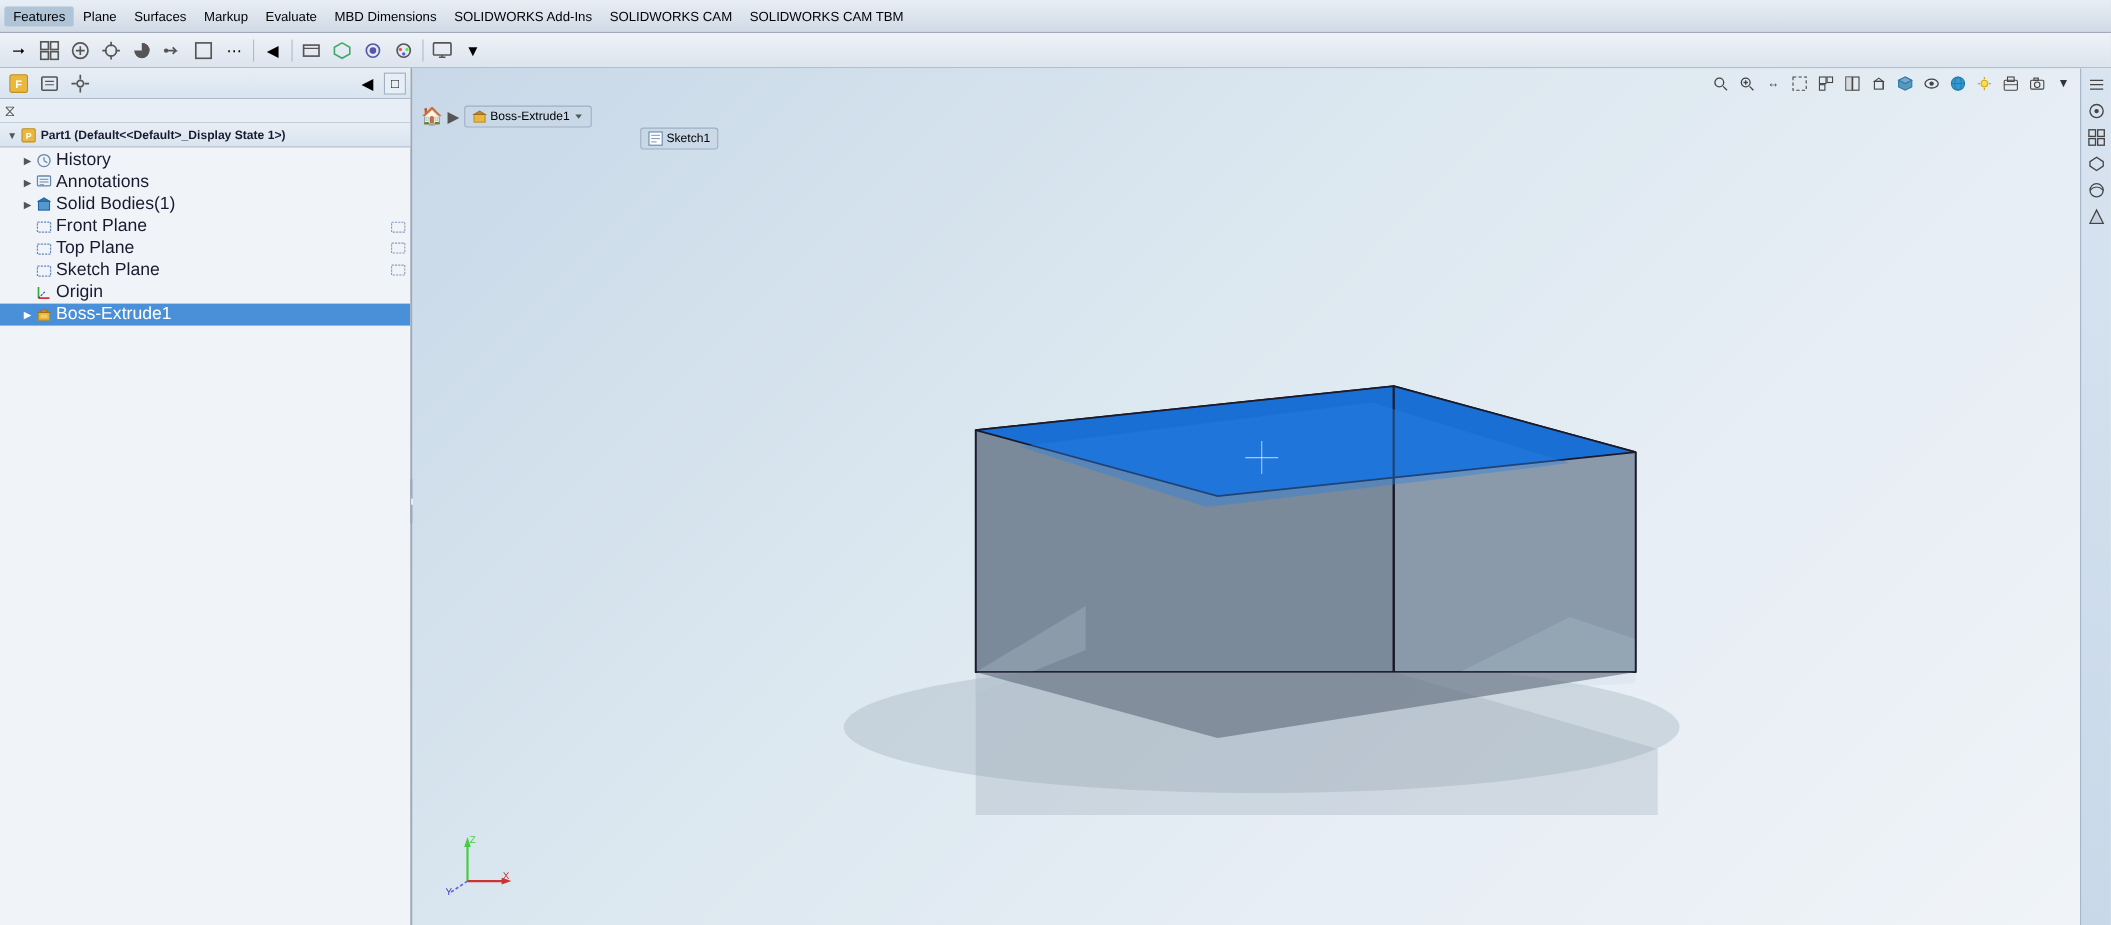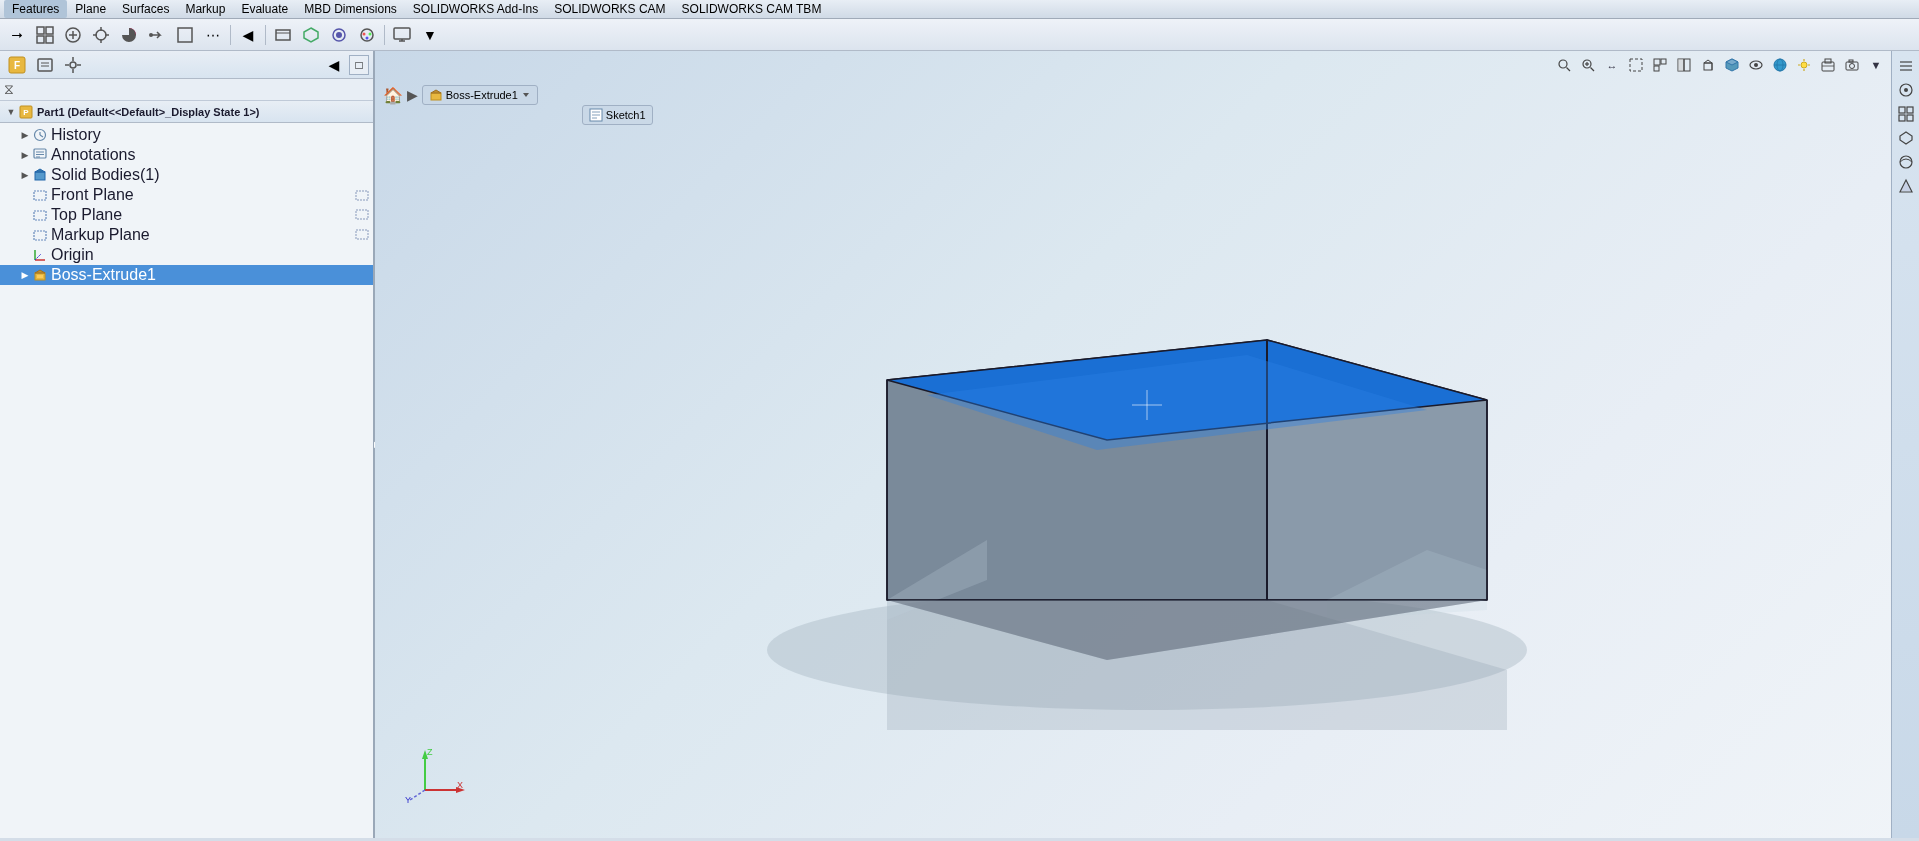--- a/index.html
+++ b/index.html
@@ -4,21 +4,21 @@
   <style>
     * { box-sizing: border-box; margin: 0; padding: 0; }
     body { font-family: 'Segoe UI', Arial, sans-serif; font-size: 12px; background: #d4dde8; overflow: hidden; width: 1919px; height: 841px; }
 
     
     .menu-bar {
       display: flex;
       align-items: center;
       background: linear-gradient(to bottom, #e8eef5, #d0dae6);
       border-bottom: 1px solid #a0aab8;
-      height: 19px;
+      height: 30px;
       padding: 0 4px;
     }
     .menu-item {
       padding: 2px 8px;
       font-size: 12px;
       cursor: pointer;
       border-radius: 2px;
     }
     .menu-item.active { background: #b0c4d8; }
 
@@ -447,21 +447,21 @@
         </div>
       </div>
 
       <div class="tree-item tree-indent-1">
         <div class="tree-expand" style="visibility:hidden">▶</div>
         <div class="tree-icon">
           <svg width="14" height="14" viewBox="0 0 14 14">
             <rect x="1" y="3" width="12" height="9" fill="none" stroke="#6688bb" stroke-width="1.2" stroke-dasharray="2,1"></rect>
           </svg>
         </div>
-        <span class="tree-label">Markup Plane</span>
+        <span class="tree-label">Sketch Plane</span>
         <div style="margin-left:auto;">
           <svg width="14" height="14" viewBox="0 0 14 14" style="cursor:pointer;">
             <rect x="1" y="3" width="12" height="9" fill="none" stroke="#8899bb" stroke-width="1" stroke-dasharray="2,1"></rect>
           </svg>
         </div>
       </div>
 
       <div class="tree-item tree-indent-1">
         <div class="tree-expand" style="visibility:hidden">▶</div>
         <div class="tree-icon">

